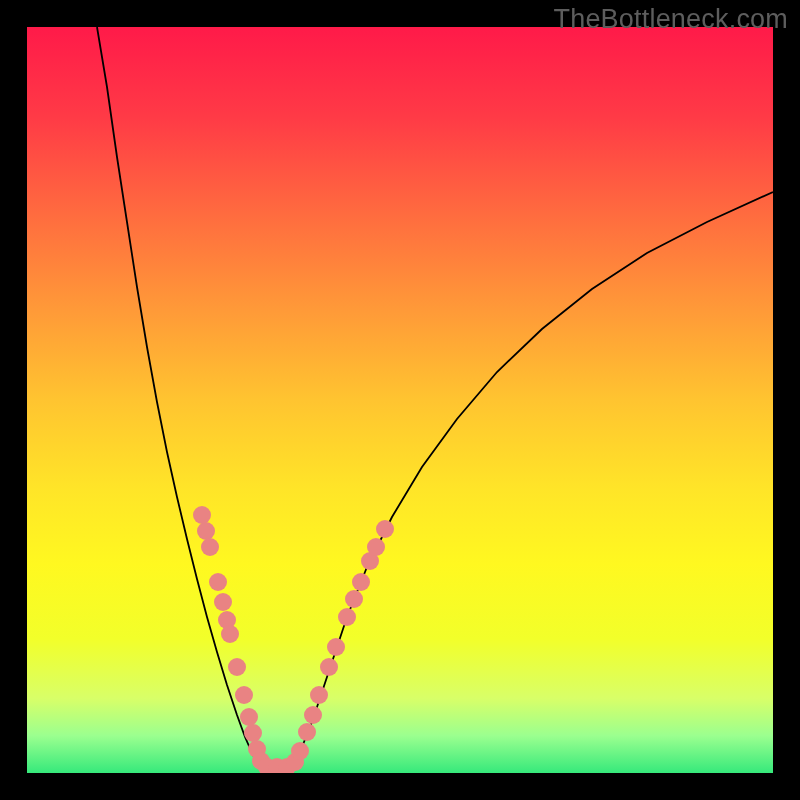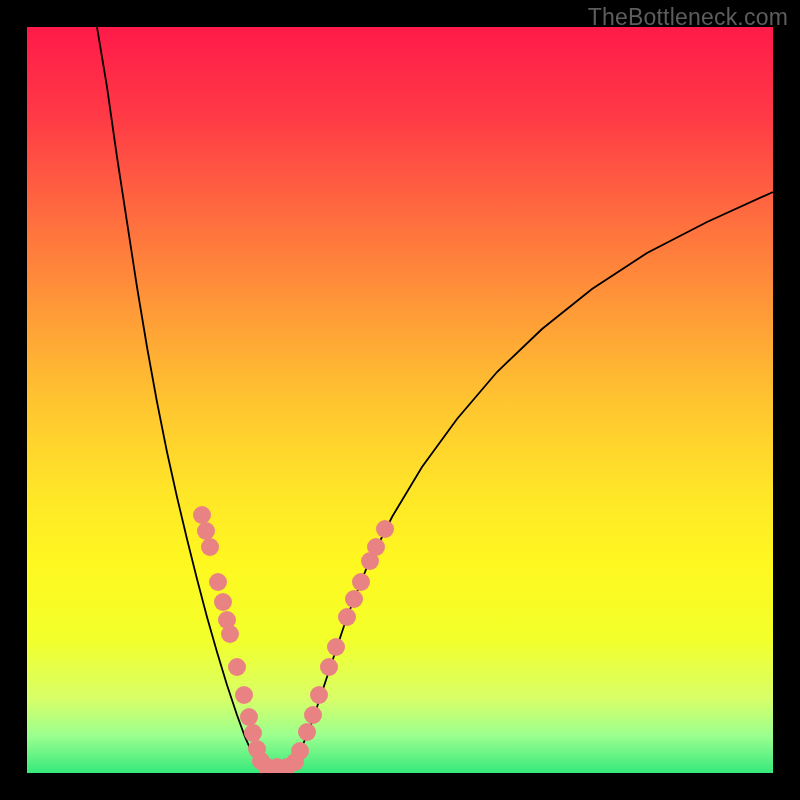--- a/index.html
+++ b/index.html
@@ -29,21 +29,21 @@
       #d8ff68 90%,
       #9bff8f 95%,
       #36e97b 100%
     );
   }
   .watermark {
     position: absolute;
     top: 4px;
     right: 12px;
     color: #5d5d5d;
-    font-size: 23px;
+    font-size: 27px;
     letter-spacing: 0.2px;
     z-index: 5;
   }
   svg.plot {
     position: absolute;
     left: 0;
     top: 0;
     width: 746px;
     height: 746px;
   }

